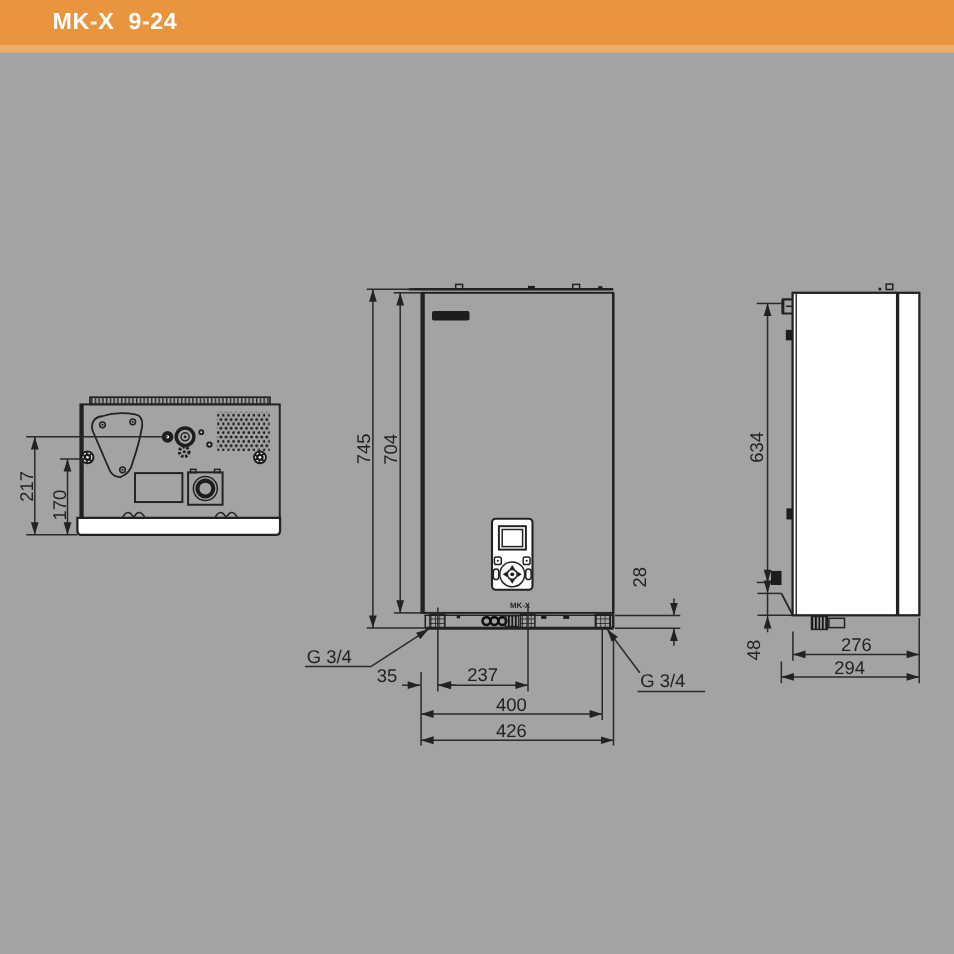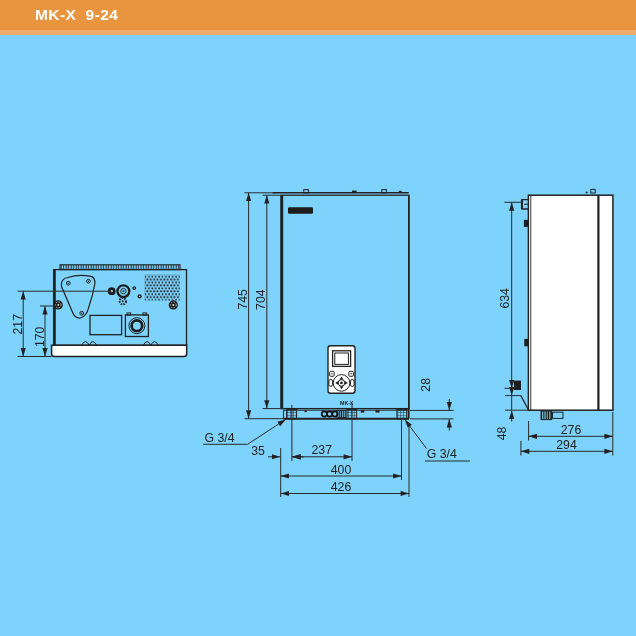--- a/index.html
+++ b/index.html
@@ -1,16 +1,16 @@
 <!DOCTYPE html>
 <html><head>
 <meta charset="utf-8">
 <style>
   html,body{margin:0;padding:0;background:#fff;}
-  #stage{position:relative;width:636px;height:636px;background:#7dd3fc;overflow:hidden;
+  #stage{position:relative;width:636px;height:636px;background:#a3a3a3;overflow:hidden;
          font-family:"Liberation Sans", sans-serif;}
   #hdr{position:absolute;top:0;left:0;width:636px;height:30px;background:#E9953F;}
   #hdr-strip{position:absolute;top:30px;left:0;width:636px;height:5px;background:#EFAD6C;}
   #hdr .title{position:absolute;left:35px;top:0;line-height:30px;color:#ffffff;
          font-weight:bold;font-size:15.5px;letter-spacing:.4px;white-space:pre;}
   svg{position:absolute;top:0;left:0;}
   svg text{font-family:"Liberation Sans", sans-serif;fill:#222;font-size:12.3px;}
   .ln{stroke:#222;fill:none;stroke-width:1.3;}
   .thin{stroke:#222;fill:none;stroke-width:1;}
   .thick{stroke:#222;fill:none;stroke-width:2.2;}

